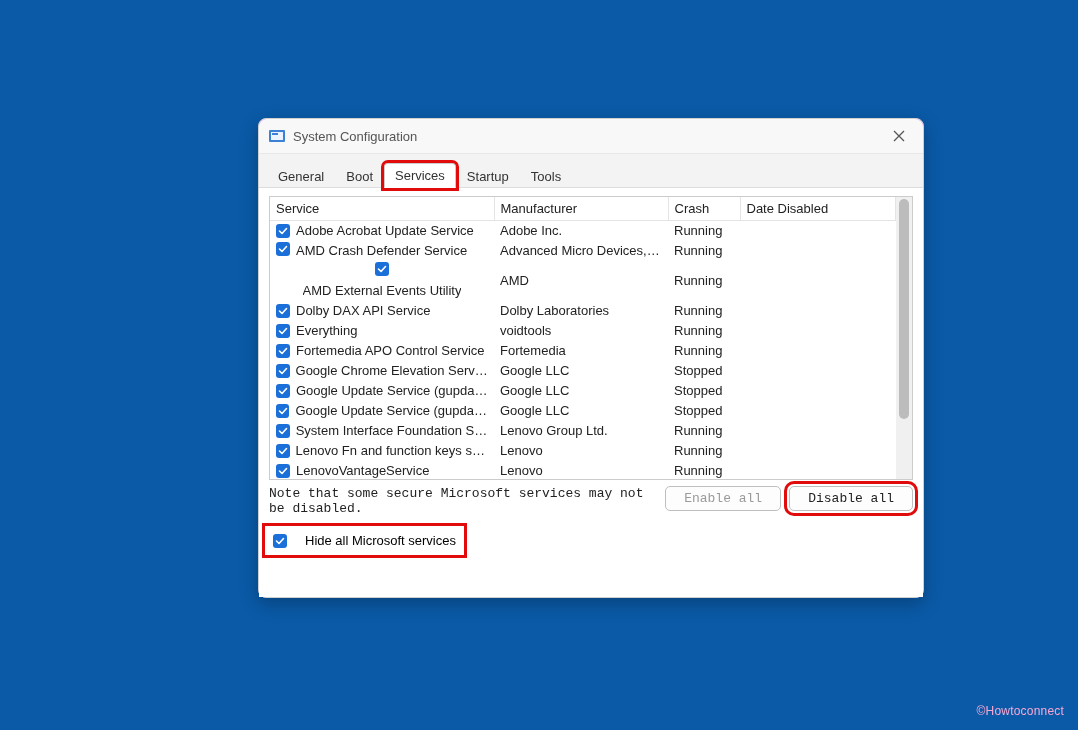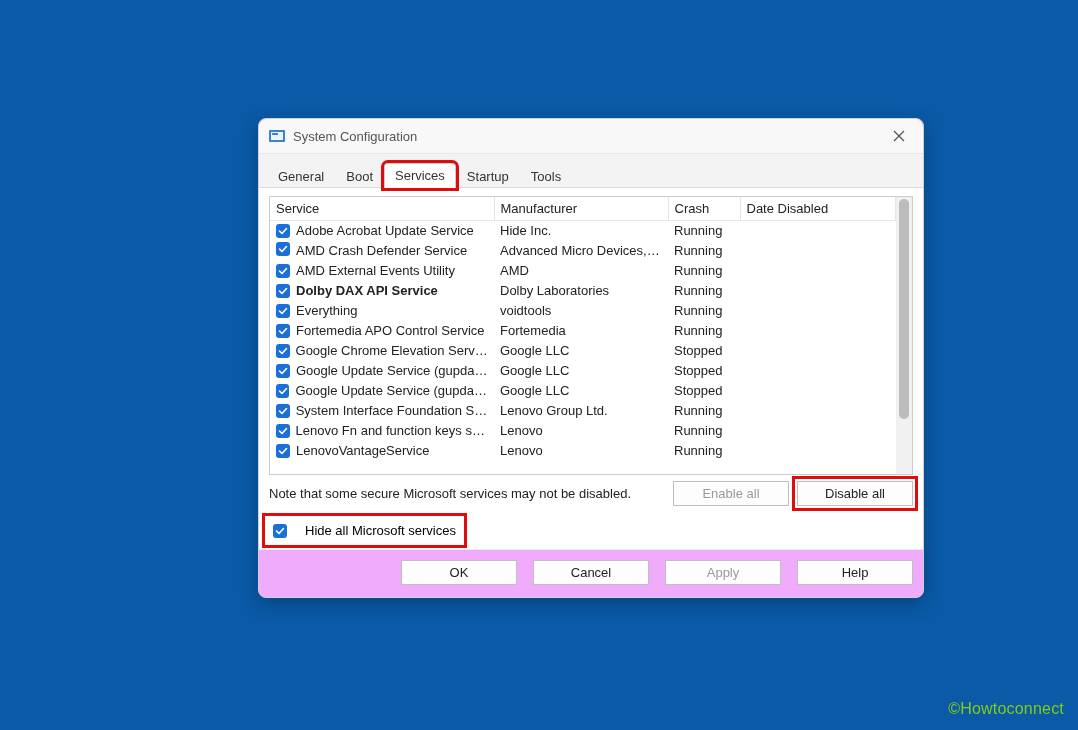--- a/index.html
+++ b/index.html
@@ -149,32 +149,33 @@
     border-radius: 3px;
     background: #1a6fd8;
     display: inline-flex;
     align-items: center;
     justify-content: center;
     vertical-align: middle;
   }
   .chk svg { display: block; }
   .bottom-controls {
     display: flex;
-    align-items: center;
+    align-items: flex-start;
     padding-top: 6px;
+    font-family: Liberation Mono, monospace;
   }
   .note {
     flex: 1;
     color: #222;
   }
   .btn {
     border: 1px solid #bfbfbf;
     background: #fdfdfd;
     padding: 4px 18px;
-    border-radius: 0;
+    border-radius: 5px;
     color: #222;
     font-size: 13px;
     margin-left: 8px;
     min-width: 78px;
     text-align: center;
     cursor: default;
   }
   .btn.disabled { color: #9a9a9a; }
   .hide-ms-wrap {
     margin-top: 14px;
@@ -187,22 +188,22 @@
     display: flex;
     justify-content: flex-end;
     padding: 10px 10px 12px 10px;
     gap: 8px;
     border-top: 1px solid #eee;
   }
   .watermark {
     position: absolute;
     right: 14px;
     bottom: 12px;
-    color: #84cc16;
-    font-size: 16px;
+    color: #f9a8d4;
+    font-size: 12px;
     letter-spacing: .2px;
   }
 </style>
 </head>
 <body>
 
 <div class="dialog">
 
   <div class="titlebar">
     <span class="appicon">
@@ -251,52 +252,52 @@
             <tbody id="svc-body">
                 <tr>
                   <td style="display: flex; align-items: center; gap: 6px;">
                     <span class="chk">
                       <svg width="10" height="10" viewBox="0 0 10 10">
                         <path d="M1.5 5 L4 7.5 L8.5 2.5" stroke="#fff" stroke-width="1.6" fill="none" stroke-linecap="round" stroke-linejoin="round"></path>
                       </svg>
                     </span>
                     <span style="overflow: hidden; text-overflow: ellipsis;">Adobe Acrobat Update Service</span>
                   </td>
-                  <td>Hide Inc.</td>
+                  <td>Adobe Inc.</td>
                   <td>Running</td>
                   <td></td>
                 </tr>
                 <tr>
                   <td style="display: flex; align-items: flex-start; gap: 6px;">
                     <span class="chk">
                       <svg width="10" height="10" viewBox="0 0 10 10">
                         <path d="M1.5 5 L4 7.5 L8.5 2.5" stroke="#fff" stroke-width="1.6" fill="none" stroke-linecap="round" stroke-linejoin="round"></path>
                       </svg>
                     </span>
                     <span style="overflow: hidden; text-overflow: ellipsis;">AMD Crash Defender Service</span>
                   </td>
                   <td>Advanced Micro Devices, I...</td>
                   <td>Running</td>
                   <td></td>
                 </tr>
                 <tr>
-                  <td style="display: flex; align-items: center; gap: 6px;">
+                  <td style="display: flex; align-items: center; gap: 6px; flex-direction: column;">
                     <span class="chk">
                       <svg width="10" height="10" viewBox="0 0 10 10">
                         <path d="M1.5 5 L4 7.5 L8.5 2.5" stroke="#fff" stroke-width="1.6" fill="none" stroke-linecap="round" stroke-linejoin="round"></path>
                       </svg>
                     </span>
                     <span style="overflow: hidden; text-overflow: ellipsis;">AMD External Events Utility</span>
                   </td>
                   <td>AMD</td>
                   <td>Running</td>
                   <td></td>
                 </tr>
                 <tr>
-                  <td style="display: flex; align-items: center; gap: 6px; font-weight: bold;">
+                  <td style="display: flex; align-items: center; gap: 6px;">
                     <span class="chk">
                       <svg width="10" height="10" viewBox="0 0 10 10">
                         <path d="M1.5 5 L4 7.5 L8.5 2.5" stroke="#fff" stroke-width="1.6" fill="none" stroke-linecap="round" stroke-linejoin="round"></path>
                       </svg>
                     </span>
                     <span style="overflow: hidden; text-overflow: ellipsis;">Dolby DAX API Service</span>
                   </td>
                   <td>Dolby Laboratories</td>
                   <td>Running</td>
                   <td></td>
@@ -424,22 +425,16 @@
       <span class="chk">
         <svg width="10" height="10" viewBox="0 0 10 10">
           <path d="M1.5 5 L4 7.5 L8.5 2.5" stroke="#fff" stroke-width="1.6" fill="none" stroke-linecap="round" stroke-linejoin="round"></path>
         </svg>
       </span>
       <span>Hide all Microsoft services</span>
     </div>
 
   </div>
 
-  <div class="dialog-buttons">
-    <div class="btn">OK</div>
-    <div class="btn">Cancel</div>
-    <div class="btn disabled">Apply</div>
-    <div class="btn">Help</div>
-  </div>
 
 </div>
 
 <div class="watermark">©Howtoconnect</div>
 
 </body></html>

